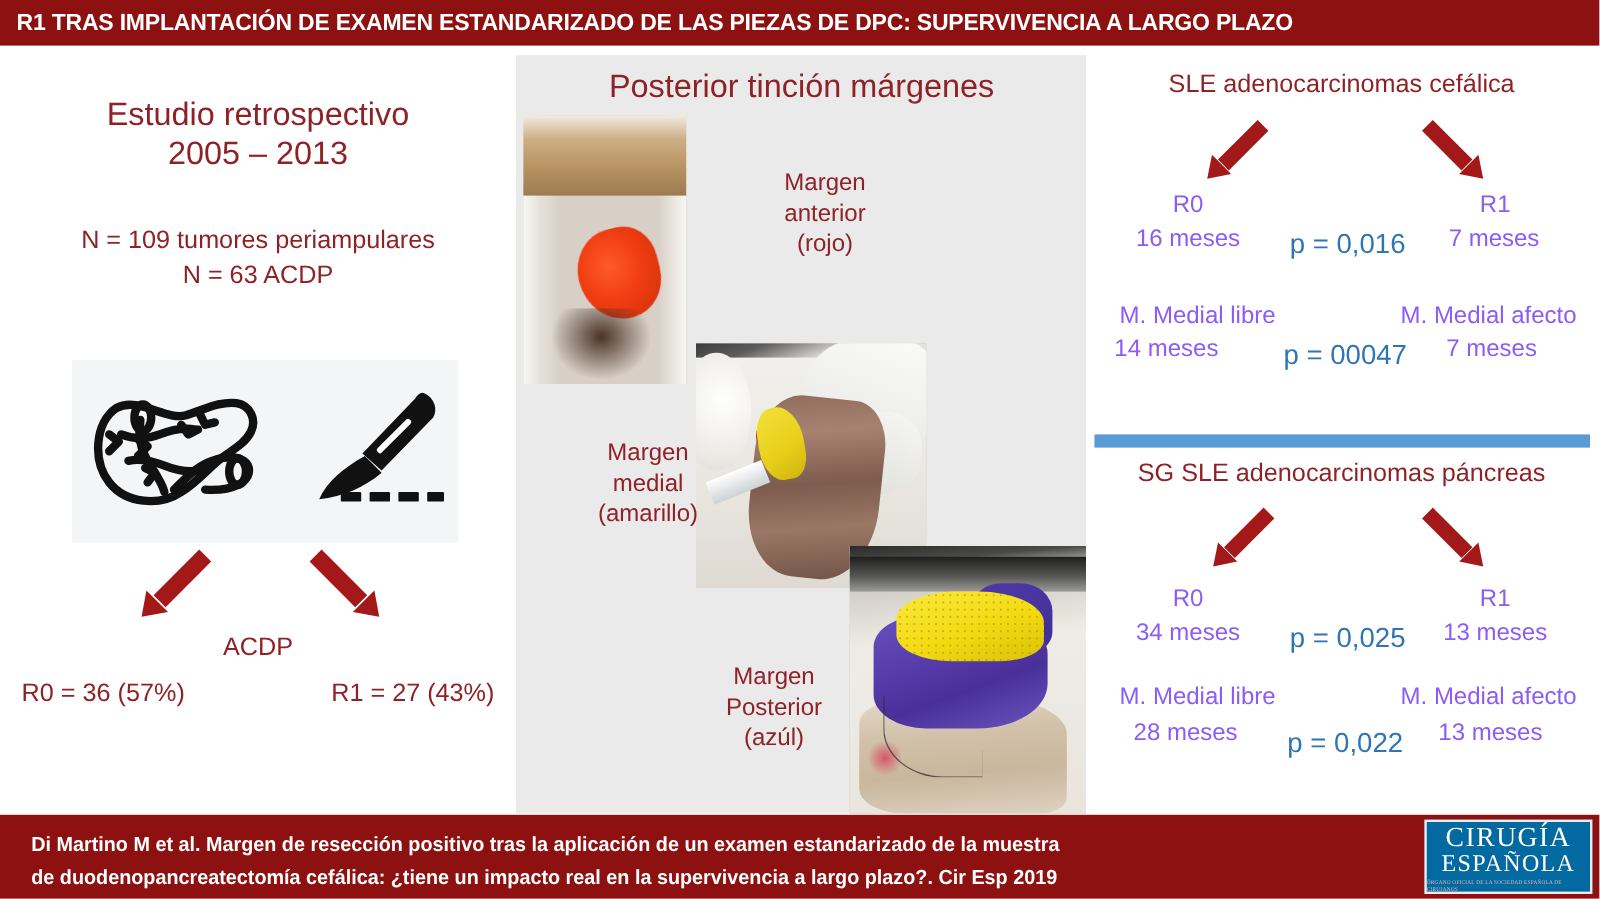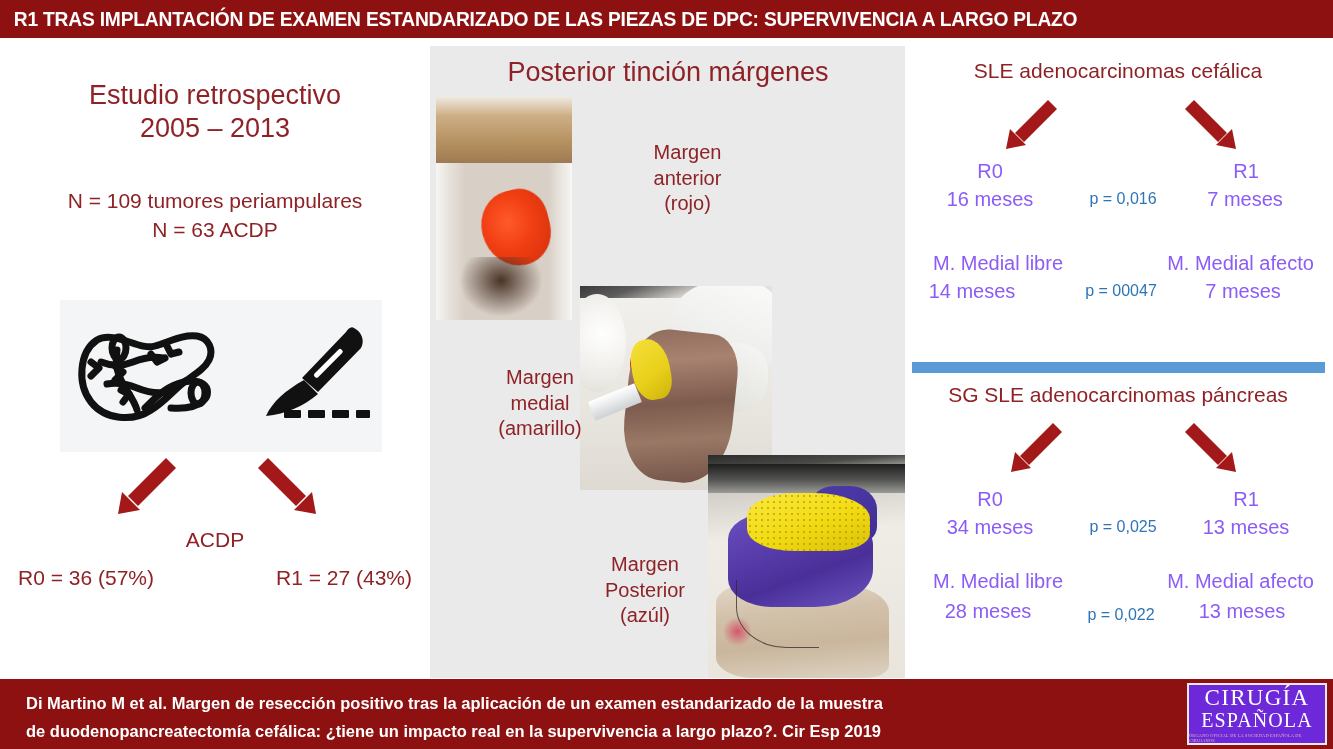--- a/index.html
+++ b/index.html
@@ -272,21 +272,21 @@
   .rlabel {
     position: absolute;
     color: #8b5cf6;
     font-size: 20px;
     text-align: center;
     white-space: nowrap;
   }
   .pval {
     position: absolute;
     color: #2E75B6;
-    font-size: 16px;
+    font-size: 23px;
     text-align: center;
     white-space: nowrap;
   }
 
   
   .footer-bar {
     position: absolute;
     left: 0; top: 679px;
     width: 1333px; height: 70px;
     background: #8E1111;
@@ -300,21 +300,21 @@
     font-size: 17px;
     line-height: 1.65;
     white-space: pre-line;
     transform: scaleX(0.97);
     transform-origin: left top;
   }
   .logo-box {
     position: absolute;
     left: 1187px; top: 683px;
     width: 140px; height: 62px;
-    background: #6d28d9;
+    background: #0369a1;
     border: 2px solid #f0e8e8;
     box-sizing: border-box;
     display: flex;
     flex-direction: column;
     align-items: center;
     justify-content: center;
   }
   .logo-l1 {
     color: #ffffff;
     font-family: "Liberation Serif", serif;

